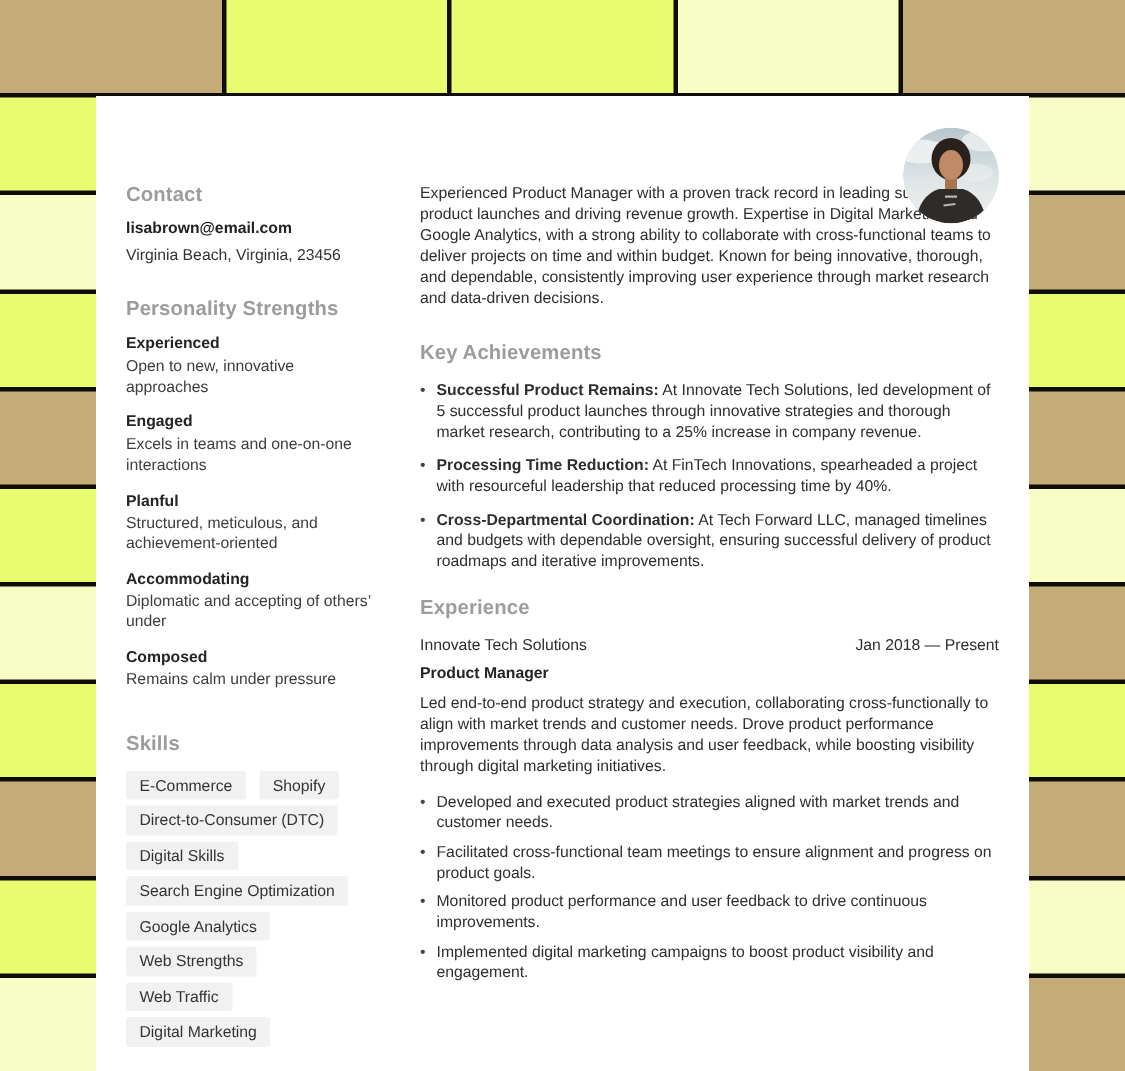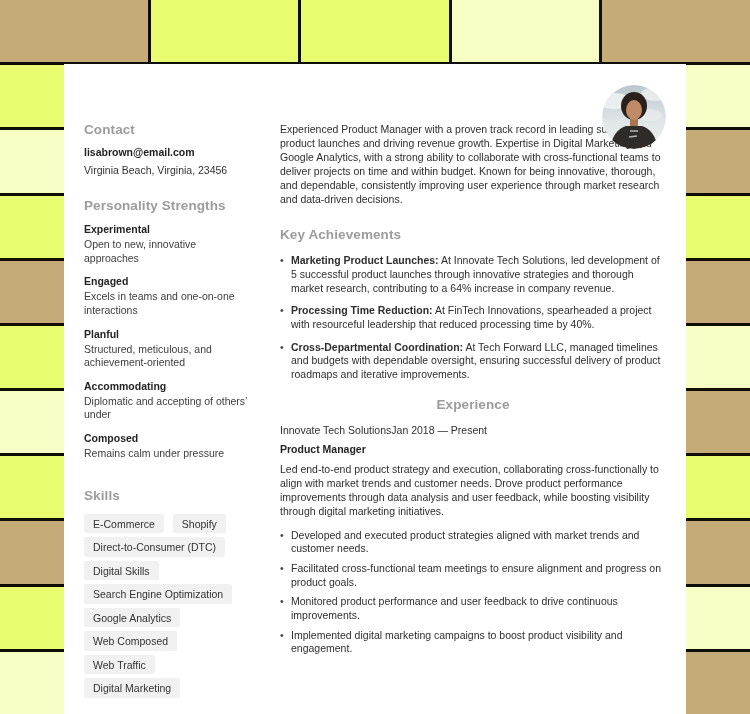--- a/index.html
+++ b/index.html
@@ -51,33 +51,33 @@
 
   .skills-section { margin-top:27px; }
   .chips { margin-top:11px; display:flex; flex-wrap:wrap; gap:4px 9px; }
   .chip {
     background:#f1f1f1; color:#333333; font-size:10.5px; line-height:1;
     padding:5px 9px 4px 9px; border-radius:2px; white-space:nowrap;text-align:center;
   }
 
   .summary { font-size:10.5px; line-height:1.34; color:#2e2e2e; }
   .heading-ka  { margin-top:21px; }
-  .heading-exp { margin-top:15px;text-align:center; }
+  .heading-exp { margin-top:15px; }
 
   .bullets { margin-top:12px; }
   .bullet {
     display:flex; margin-bottom:9px; font-size:10.5px; line-height:1.3;
     color:#2e2e2e;
   }
   .bullet .marker { flex:0 0 11px; color:#444444; }
   .bullet .label { font-weight:700; }
   .exp-bullets .bullet { margin-bottom:6px; }
 
   .exp-row {
-    display:flex; justify-content:flex-start; margin-top:12px;
+    display:flex; justify-content:space-between; margin-top:12px;
     font-size:10.5px; color:#2e2e2e;
   }
   .exp-role { margin-top:7px; font-size:10.5px; font-weight:700; color:#242424; }
   .exp-desc { margin-top:7px; font-size:10.5px; line-height:1.34; color:#2e2e2e; }
   .exp-bullets { margin-top:11px; }
 </style>
 </head>
 <body>
 
 <div class="backdrop">
@@ -177,21 +177,21 @@
         <div class="sec-heading">Contact</div>
         <div class="contact-email">lisabrown@email.com</div>
         <div class="contact-loc">Virginia Beach, Virginia, 23456</div>
       </div>
 
       <div class="personality-section">
         <div class="sec-heading">Personality Strengths</div>
         <div>
 
             <div class="trait">
-              <div class="trait-name">Experimental</div>
+              <div class="trait-name">Experienced</div>
               <div class="trait-desc">Open to new, innovative approaches</div>
             </div>
 
             <div class="trait">
               <div class="trait-name">Engaged</div>
               <div class="trait-desc">Excels in teams and one-on-one interactions</div>
             </div>
 
             <div class="trait">
               <div class="trait-name">Planful</div>
@@ -219,43 +219,43 @@
             <span class="chip">Shopify</span>
 
             <span class="chip">Direct-to-Consumer (DTC)</span>
 
             <span class="chip">Digital Skills</span>
 
             <span class="chip">Search Engine Optimization</span>
 
             <span class="chip">Google Analytics</span>
 
-            <span class="chip">Web Composed</span>
+            <span class="chip">Web Strengths</span>
 
             <span class="chip">Web Traffic</span>
 
             <span class="chip">Digital Marketing</span>
 
           </div>
       </div>
 
     </div>
 
     <div class="col-right">
 
       <div class="summary">Experienced Product Manager with a proven track record in leading successful product launches and driving revenue growth. Expertise in Digital Marketing and Google Analytics, with a strong ability to collaborate with cross-functional teams to deliver projects on time and within budget. Known for being innovative, thorough, and dependable, consistently improving user experience through market research and data-driven decisions.</div>
 
       <div class="sec-heading heading-ka">Key Achievements</div>
       <div class="bullets">
 
           <div class="bullet">
             <span class="marker">•</span>
             <span>
-              <span class="label">Marketing Product Launches:</span>
-              <span>At Innovate Tech Solutions, led development of 5 successful product launches through innovative strategies and thorough market research, contributing to a 64% increase in company revenue.</span>
+              <span class="label">Successful Product Remains:</span>
+              <span>At Innovate Tech Solutions, led development of 5 successful product launches through innovative strategies and thorough market research, contributing to a 25% increase in company revenue.</span>
             </span>
           </div>
 
           <div class="bullet">
             <span class="marker">•</span>
             <span>
               <span class="label">Processing Time Reduction:</span>
               <span>At FinTech Innovations, spearheaded a project with resourceful leadership that reduced processing time by 40%.</span>
             </span>
           </div>

